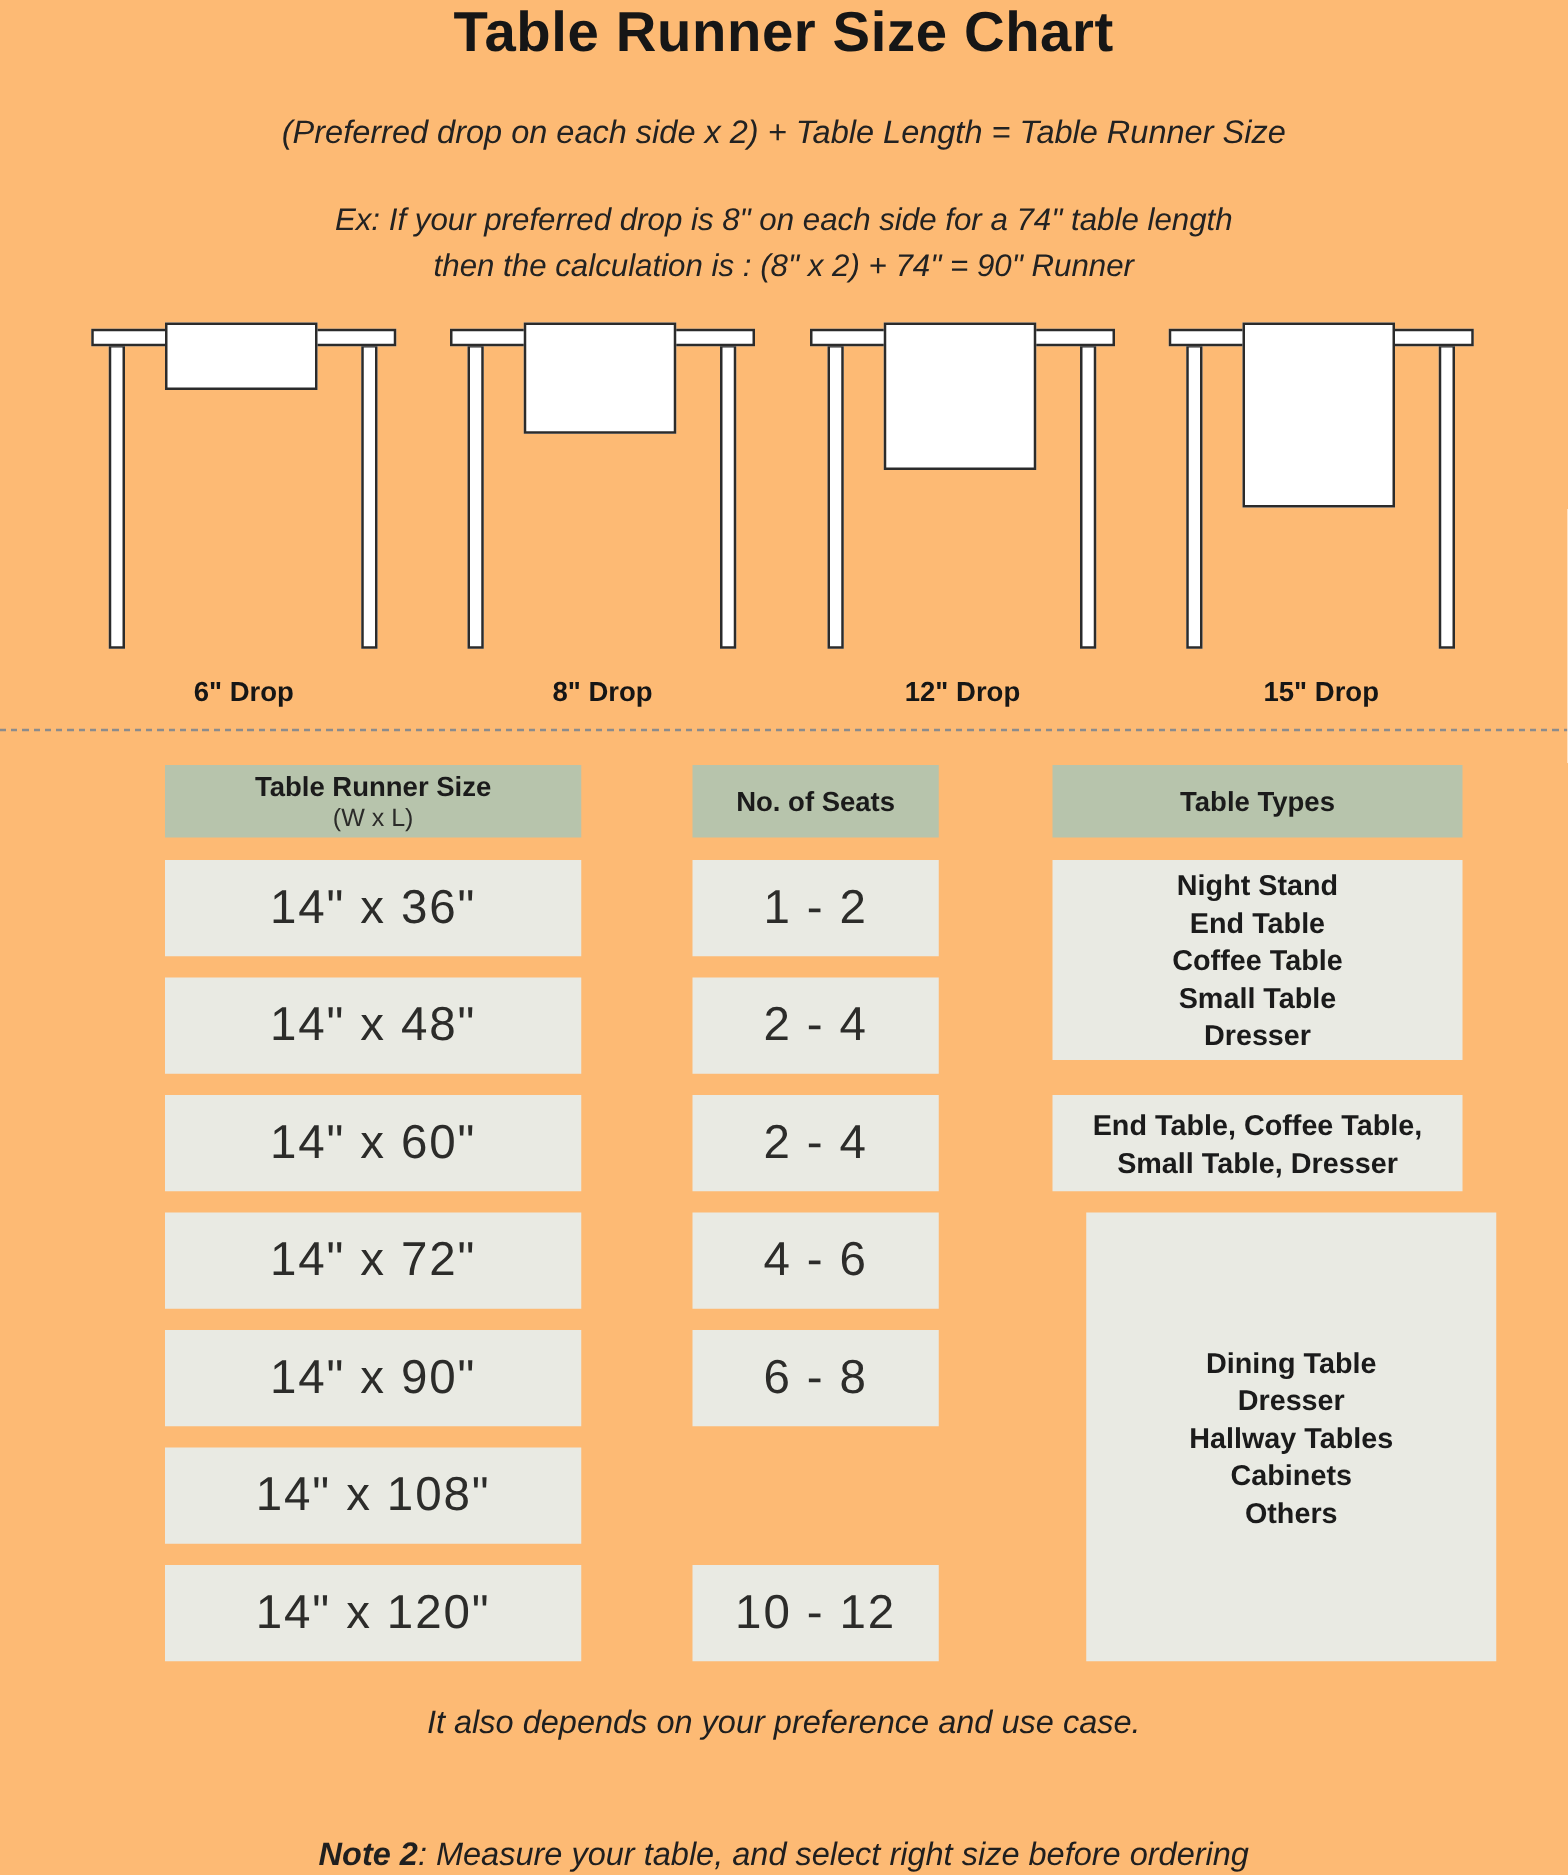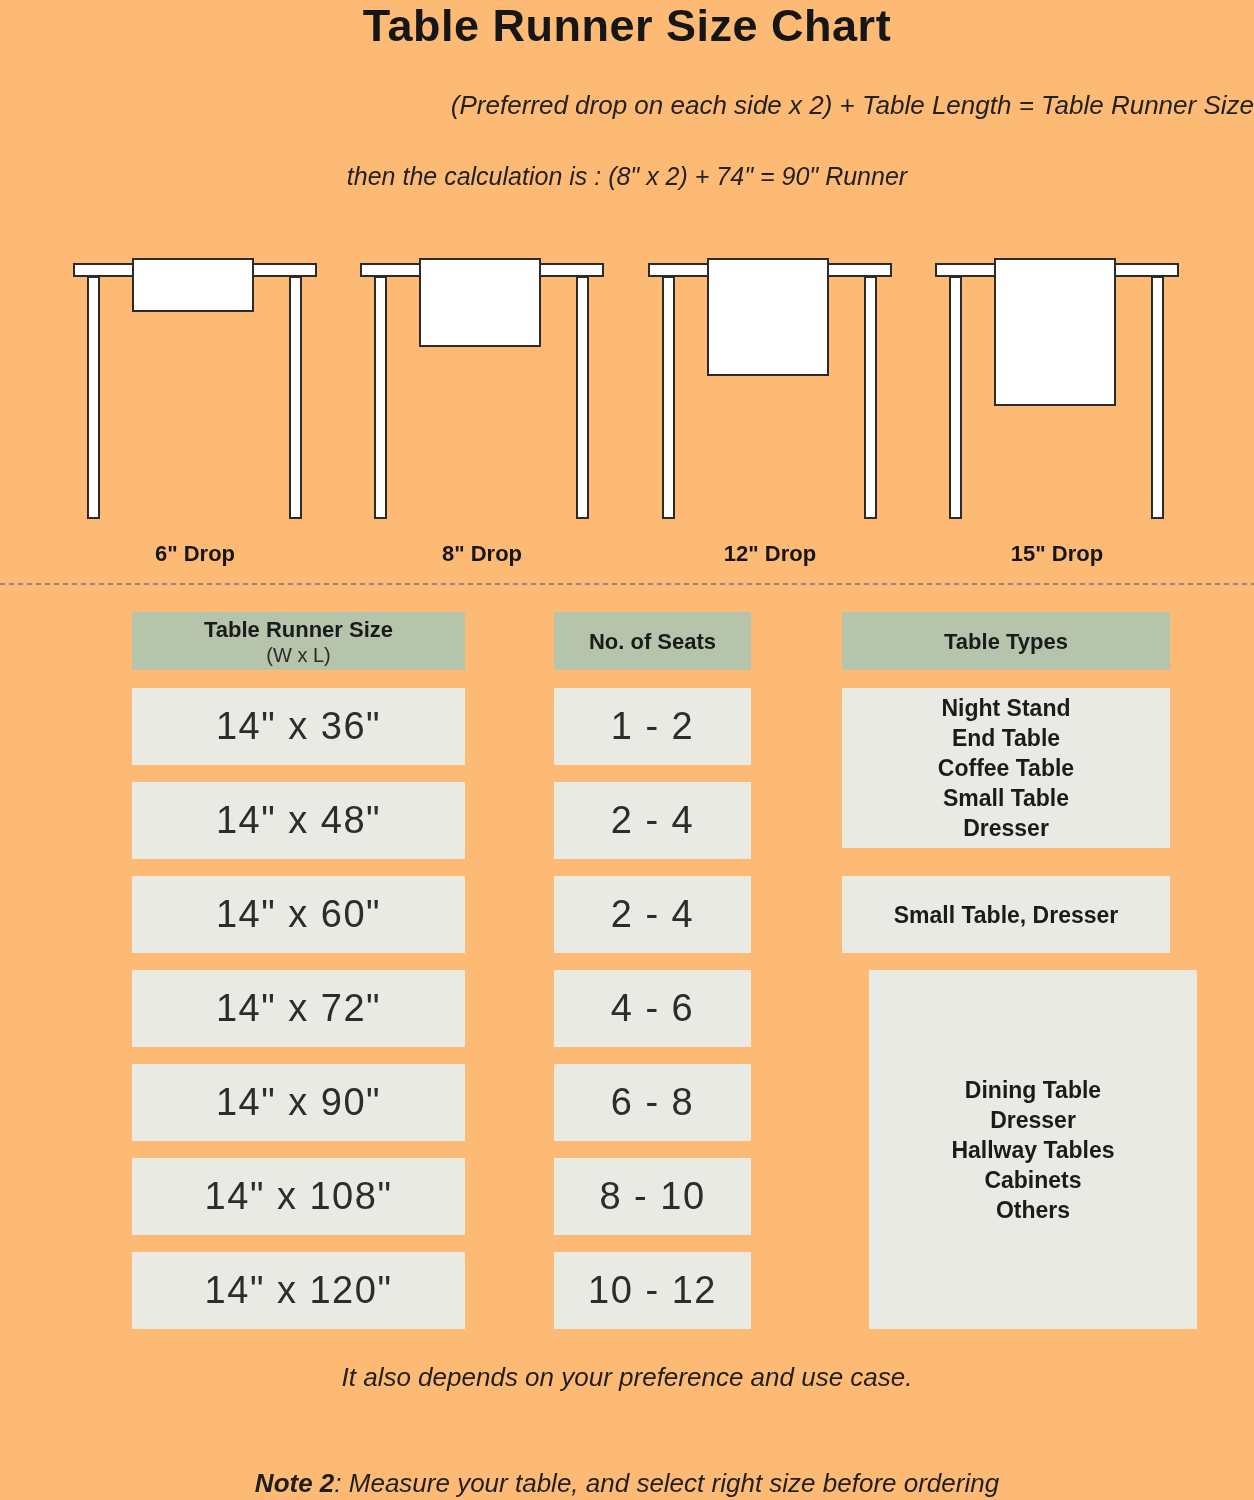--- a/index.html
+++ b/index.html
@@ -8,21 +8,21 @@
     --ink:#1d1d1b;
   }
   *{margin:0;padding:0;box-sizing:border-box;}
   html,body{background:#ffffff;}
   body{font-family:"Liberation Sans", sans-serif; color:var(--ink);}
   .page{position:relative;width:1254px;height:1500px;background:#fdba74;overflow:hidden;padding-left:36px;}
 
   
   .title{position:absolute;left:0;top:0;width:100%;text-align:center;
          font-size:45px;font-weight:800;line-height:52px;letter-spacing:.5px;color:#161616;}
-  .formula{position:absolute;left:0;top:90px;width:100%;text-align:right;
+  .formula{position:absolute;left:0;top:90px;width:100%;text-align:center;
            font-size:26px;font-style:italic;color:#222;}
   .example{position:absolute;left:0;top:158px;width:100%;text-align:center;
            font-size:25px;font-style:italic;line-height:37px;color:#222;}
 
   
   .fig{position:absolute;top:255px;width:250px;height:320px;}
   .fig .top{position:absolute;left:3px;top:8px;width:244px;height:14px;
             background:#fff;border:2px solid #2b2b2b;z-index:1;}
   .fig .leg{position:absolute;top:21px;width:13px;height:243px;
             background:#fff;border:2px solid #2b2b2b;z-index:0;}
@@ -54,20 +54,21 @@
   .nlabel{font-weight:bold;font-style:italic;}
 </style>
 </head>
 <body>
 
 <div class="page">
 
   <div class="title">Table Runner Size Chart</div>
   <div class="formula">(Preferred drop on each side x 2) + Table Length = Table Runner Size</div>
   <div class="example">
+    <div>Ex: If your preferred drop is 8" on each side for a 74" table length</div>
     <div>then the calculation is : (8" x 2) + 74" = 90" Runner</div>
   </div>
 
   <div class="fig" style="left:70px;">
     <div class="runner" style="height:54px;"></div>
     <div class="top"></div>
     <div class="leg l"></div>
     <div class="leg r"></div>
     <div class="lbl">6" Drop</div>
   </div>
@@ -136,35 +137,33 @@
     </div>
   <div class="cell" style="left:554px;top:876px;width:197px;height:77px;">
       <span class="seats-text">2 - 4</span>
     </div>
   <div class="cell" style="left:554px;top:970px;width:197px;height:77px;">
       <span class="seats-text">4 - 6</span>
     </div>
   <div class="cell" style="left:554px;top:1064px;width:197px;height:77px;">
       <span class="seats-text">6 - 8</span>
     </div>
-  <div class="cell" style="left:554px;top:1158px;width:197px;height:77px;">
-      <span class="seats-text">8 - 10</span>
-    </div>
   <div class="cell" style="left:554px;top:1252px;width:197px;height:77px;">
       <span class="seats-text">10 - 12</span>
     </div>
 
   <div class="cell" style="left:842px;top:688px;width:328px;height:160px;">
     <div class="types-line">Night Stand</div>
     <div class="types-line">End Table</div>
     <div class="types-line">Coffee Table</div>
     <div class="types-line">Small Table</div>
     <div class="types-line">Dresser</div>
   </div>
   <div class="cell" style="left:842px;top:876px;width:328px;height:77px;">
+    <div class="types-line">End Table, Coffee Table,</div>
     <div class="types-line">Small Table, Dresser</div>
   </div>
   <div class="cell" style="left:842px;top:970px;width:328px;height:359px;margin-left:27px;">
     <div class="types-line">Dining Table</div>
     <div class="types-line">Dresser</div>
     <div class="types-line">Hallway Tables</div>
     <div class="types-line">Cabinets</div>
     <div class="types-line">Others</div>
   </div>
 

